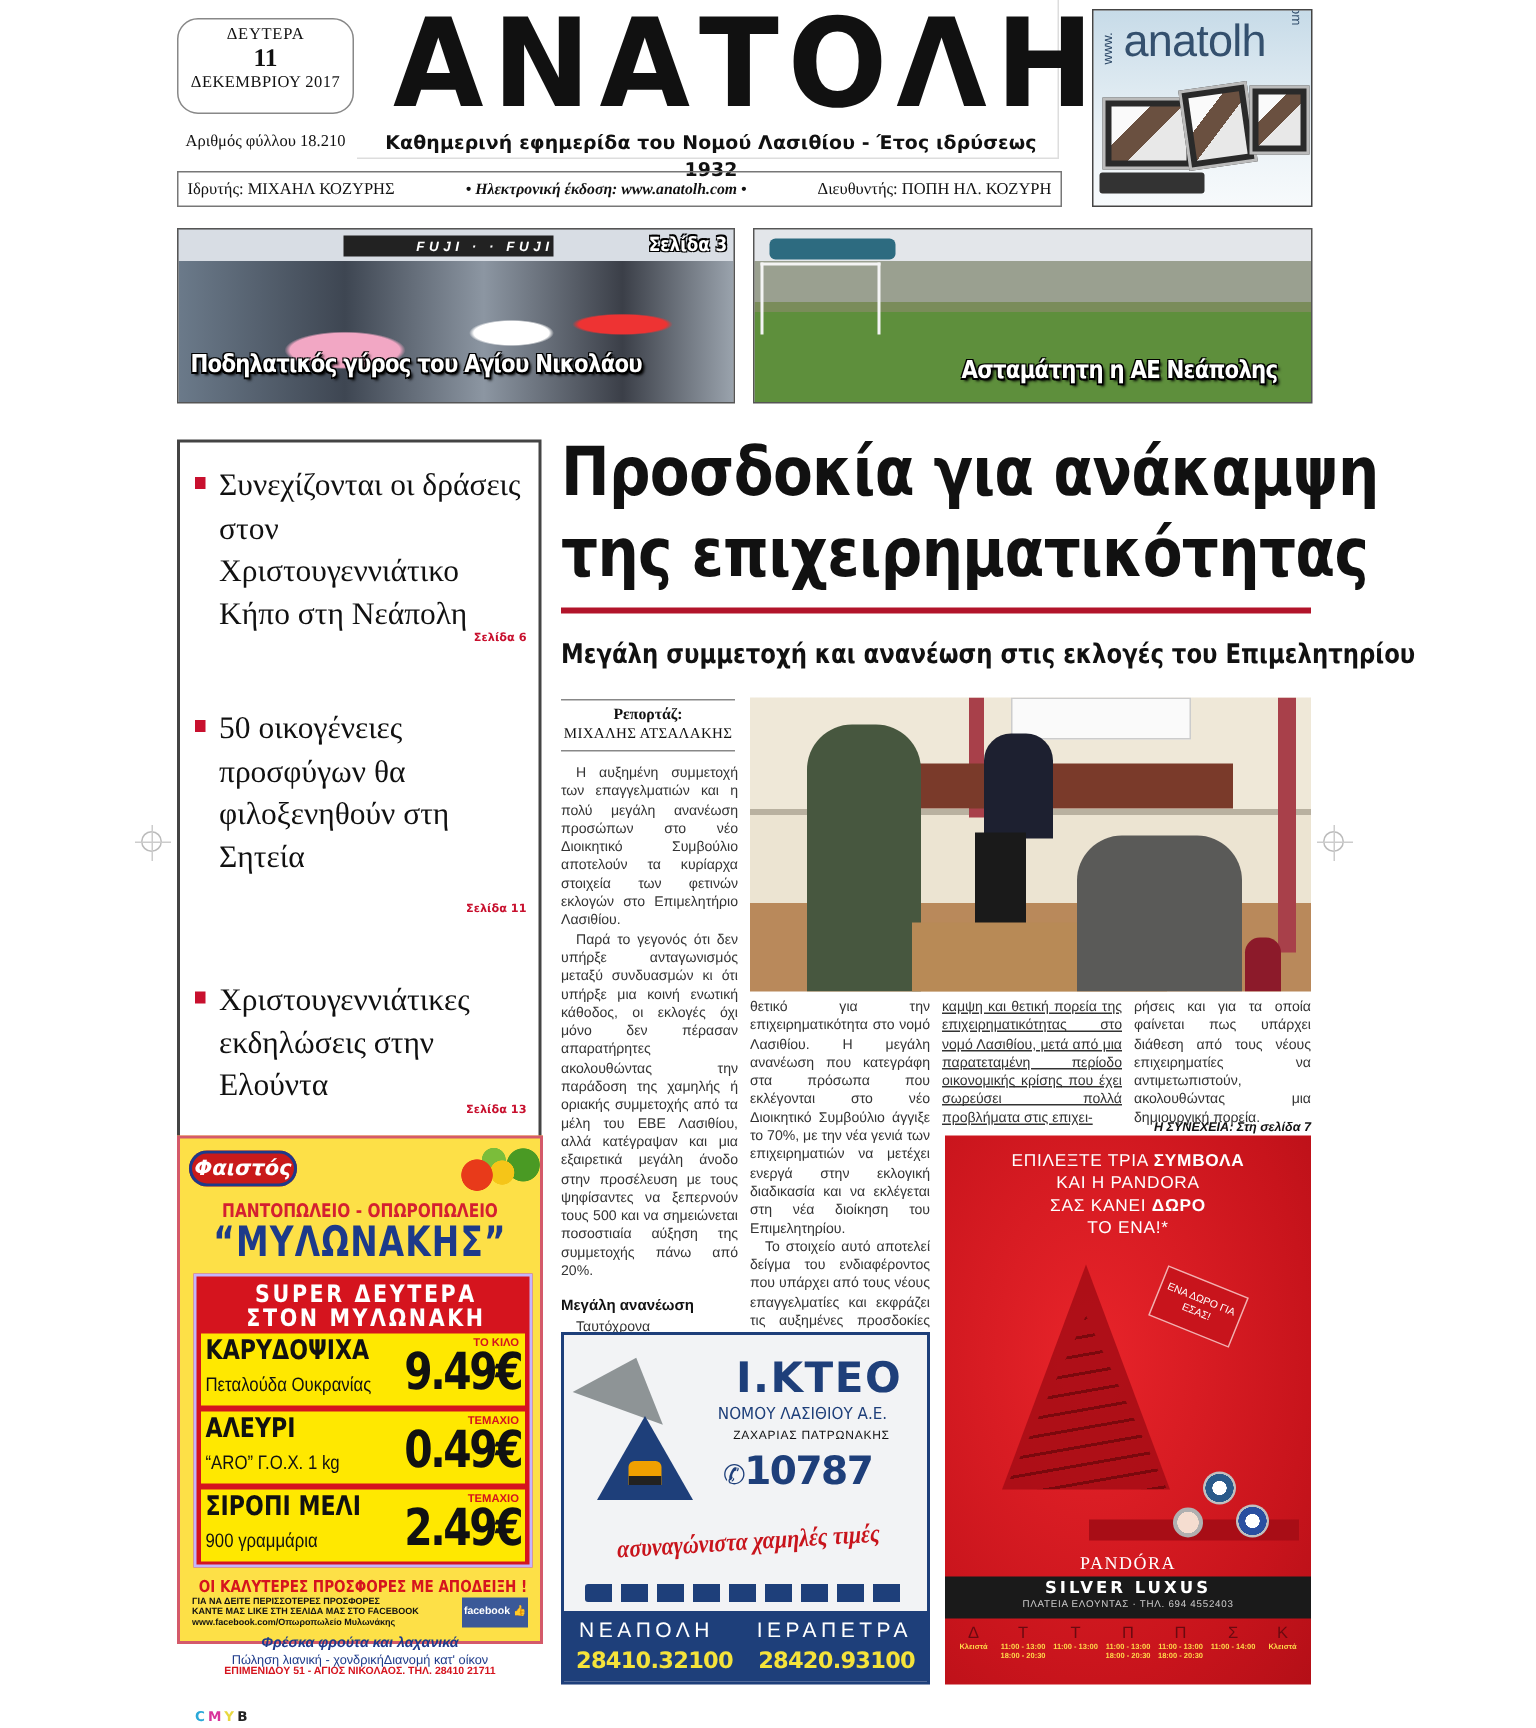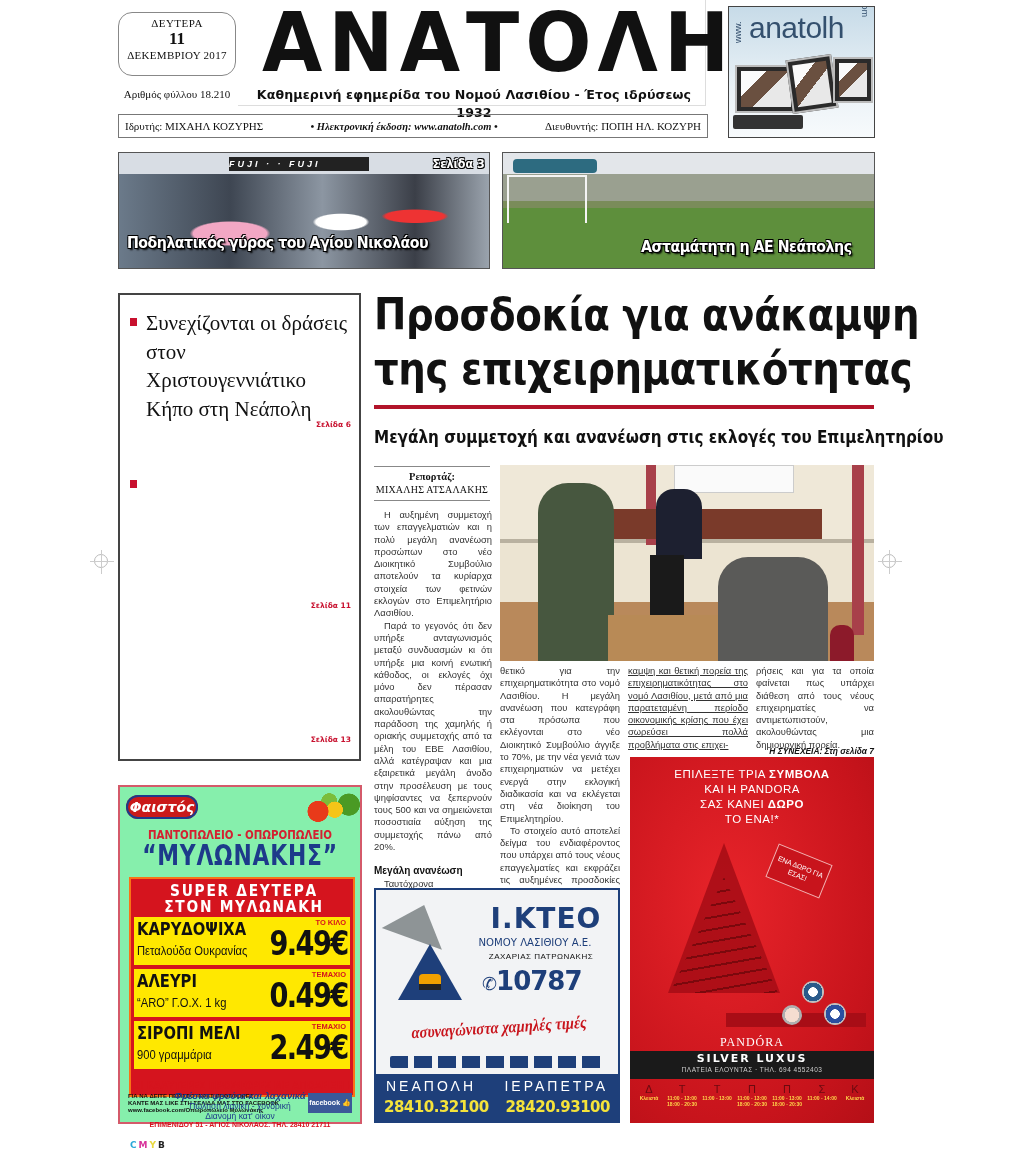--- a/index.html
+++ b/index.html
@@ -52,21 +52,21 @@
   .byline .label { font-weight: bold; }
   .byline .name { font-size: 10px; letter-spacing: .2px; }
   .col { position: absolute; font-family: "Liberation Sans", sans-serif; font-size: 9.4px; line-height: 12.3px; color: #333; text-align: justify; }
   .col p { text-indent: 10px; }
   .col .sub { font-weight: bold; text-indent: 0; margin-top: 12px; color: #111; font-size: 10px; }
   .story-photo { left: 500px; top: 465px; width: 374px; height: 196px; overflow: hidden; background:
       linear-gradient(180deg, #efe8d8 0 38%, #b9b1a0 38% 40%, #ece4d2 40% 70%, #b9895b 70% 100%); }
   .continued { position: absolute; right: 0; font-style: italic; font-weight: bold; color: #111; font-size: 8.4px; }
 
   
-  .ad-grocer { left: 118px; top: 785px; width: 244px; height: 339px; border: 2px solid #d45a6a; background: #86efac; overflow: hidden; }
+  .ad-grocer { left: 118px; top: 757px; width: 244px; height: 339px; border: 2px solid #d45a6a; background: #fde047; overflow: hidden; }
   .ad-ktep { left: 374px; top: 888px; width: 246px; height: 235px; border: 2px solid #1e3f7a; background: #f2f3f5; overflow: hidden; }
   .ad-pandora { left: 630px; top: 757px; width: 244px; height: 366px; background: radial-gradient(ellipse at 40% 40%, #e8242a 0%, #c8141c 70%, #b40f17 100%); overflow: hidden; }
   .cmyb { left: 130px; top: 1140px; font-family: "DejaVu Sans", sans-serif; font-weight: bold; font-size: 9px; letter-spacing: 2px; }
   .reg-mark { width: 14px; height: 14px; border: 1px solid #bbb; border-radius: 50%; }
   .reg-mark::before, .reg-mark::after { content: ""; position: absolute; background: #ccc; }
   .reg-mark::before { left: 6px; top: -5px; width: 1px; height: 24px; }
   .reg-mark::after { left: -5px; top: 6px; width: 24px; height: 1px; }
 </style>
 </head>
 <body>
@@ -92,42 +92,47 @@
   <span class="www">www.</span>
   <span class="brand">anatolh</span>
   <span class="com">.com</span>
   <div class="screen" style="left:6px; top:58px; width:62px; height:48px;"></div>
   <div class="screen" style="left:60px; top:50px; width:46px; height:54px; transform:rotate(-8deg);"></div>
   <div class="screen" style="left:104px; top:50px; width:40px; height:46px;"></div>
   <div style="position:absolute; left:4px; top:108px; width:70px; height:14px; background:#333; border-radius:2px;"></div>
 </div>
 
 <div class="abs photo photo-cyclists">
-  <div style="position:absolute; left:110px; top:4px; width:140px; height:14px; background:#222; color:#fff; font-size:9px; font-weight:bold; font-style:italic; line-height:14px; text-align:left; letter-spacing:3px;">FUJI · · FUJI</div>
+  <div style="position:absolute; left:110px; top:4px; width:140px; height:14px; background:#222; color:#fff; font-size:9px; font-weight:bold; font-style:italic; line-height:14px; text-align:right; letter-spacing:3px;">FUJI · · FUJI</div>
   <span class="page-tag">Σελίδα 3</span>
   <span class="photo-caption" style="left:8px; top:80px;">Ποδηλατικός γύρος του Αγίου Νικολάου</span>
 </div>
 <div class="abs photo photo-football">
   <div style="position:absolute; left:4px; top:22px; width:80px; height:48px; border:2px solid #f4f4f4; border-bottom:none;"></div>
   <div style="position:absolute; left:10px; top:6px; width:84px; height:14px; background:#2d6b80; border-radius:4px;"></div>
   <span class="photo-caption" style="left:138px; top:84px;">Ασταμάτητη η ΑΕ Νεάπολης</span>
 </div>
 
 <div class="abs index-box">
   <div class="index-item" style="top:14px;">
     <span class="bullet"></span>
     <span>Συνεχίζονται οι δράσεις στον Χριστουγεννιάτικο Κήπο στη Νεάπολη</span>
   </div>
   <div class="index-page" style="top:125px;">Σελίδα 6</div>
 
   <div class="index-item" style="top:176px;">
     <span class="bullet"></span>
+    <span>50 οικογένειες προσφύγων θα φιλοξενηθούν στη Σητεία</span>
   </div>
   <div class="index-page" style="top:306px;">Σελίδα 11</div>
 
+  <div class="index-item" style="top:357px;">
+    <span class="bullet"></span>
+    <span>Χριστουγεννιάτικες εκδηλώσεις στην Ελούντα</span>
+  </div>
   <div class="index-page" style="top:440px;">Σελίδα 13</div>
 </div>
 
 <div class="abs headline">
   <div>Προσδοκία για ανάκαμψη</div>
   <div>της επιχειρηματικότητας</div>
 </div>
 <div class="abs red-rule"></div>
 <div class="abs subhead">Μεγάλη συμμετοχή και ανανέωση στις εκλογές του Επιμελητηρίου</div>
 
@@ -170,21 +175,21 @@
   <span class="continued" style="top:80px;">Η ΣΥΝΕΧΕΙΑ: Στη σελίδα 7</span>
 </div>
 
 <div class="abs ad-grocer">
   <div style="position:absolute; left:6px; top:8px; width:72px; height:24px; background:#c91a1a; border-radius:12px; color:#fff; font-family:'DejaVu Sans',sans-serif; font-weight:bold; font-style:italic; font-size:14px; text-align:center; line-height:24px; box-shadow: inset 0 0 0 2px #1d3a8a;">
     <span>Φαιστός</span>
   </div>
   <div style="position:absolute; left:184px; top:4px; width:56px; height:34px; background: radial-gradient(circle at 25% 60%, #e83a1a 0 22%, transparent 23%), radial-gradient(circle at 55% 55%, #f5c518 0 22%, transparent 23%), radial-gradient(circle at 80% 40%, #4a9a24 0 22%, transparent 23%), radial-gradient(circle at 45% 30%, #7bbd3a 0 20%, transparent 21%);"></div>
   <div style="position:absolute; left:0; top:40px; width:100%; text-align:center; color:#d42030; font-family:'DejaVu Sans',sans-serif; font-weight:bold; font-size:12.5px; transform:scaleX(.82); transform-origin:center;">ΠΑΝΤΟΠΩΛΕΙΟ - ΟΠΩΡΟΠΩΛΕΙΟ</div>
   <div style="position:absolute; left:-30px; top:52px; width:300px; text-align:center; color:#1d3a8a; font-family:'DejaVu Sans',sans-serif; font-weight:bold; font-size:28px; letter-spacing:1px; transform:scaleX(.78); transform-origin:center;">“ΜΥΛΩΝΑΚΗΣ”</div>
-  <div style="position:absolute; left:9px; top:90px; width:226px; height:220px; background:#d5141e; border:2px solid #f97316;">
+  <div style="position:absolute; left:9px; top:90px; width:226px; height:196px; background:#d5141e; border:2px solid #c4b5fd;">
     <div style="position:absolute; left:-20px; top:2px; width:266px; text-align:center; color:#fff; font-family:'DejaVu Sans',sans-serif; font-weight:bold; font-size:16px; letter-spacing:2px; transform:scaleX(.86); transform-origin:center;">SUPER ΔΕΥΤΕΡΑ</div>
     <div style="position:absolute; left:-20px; top:18px; width:266px; text-align:center; color:#fff; font-family:'DejaVu Sans',sans-serif; font-weight:bold; font-size:16px; letter-spacing:2px; transform:scaleX(.86); transform-origin:center;">ΣΤΟΝ ΜΥΛΩΝΑΚΗ</div>
 
     <div style="position:absolute; left:3px; top:38px; width:216px; height:48px; background:#ffe800;">
       <div style="position:absolute; left:3px; top:1px; font-family:'DejaVu Sans',sans-serif; font-weight:bold; font-size:18px; transform:scaleX(.82); transform-origin:left;">ΚΑΡΥΔΟΨΙΧΑ</div>
       <div style="position:absolute; left:3px; top:26px; font-size:13px; transform:scaleX(.86); transform-origin:left; white-space:nowrap;">Πεταλούδα Ουκρανίας</div>
       <div style="position:absolute; right:4px; top:1px; color:#d5141e; font-weight:bold; font-size:7.5px;">ΤΟ ΚΙΛΟ</div>
       <div style="position:absolute; right:2px; top:6px; font-family:'DejaVu Sans',sans-serif; font-weight:bold; font-size:34px; letter-spacing:-2px; transform:scaleX(.8); transform-origin:right;">9.49€</div>
     </div>
     <div style="position:absolute; left:3px; top:90px; width:216px; height:48px; background:#ffe800;">
@@ -205,21 +210,21 @@
     <div>ΓΙΑ ΝΑ ΔΕΙΤΕ ΠΕΡΙΣΣΟΤΕΡΕΣ ΠΡΟΣΦΟΡΕΣ</div>
     <div>ΚΑΝΤΕ ΜΑΣ LIKE ΣΤΗ ΣΕΛΙΔΑ ΜΑΣ ΣΤΟ FACEBOOK</div>
     <div>www.facebook.com/Οπωροπωλείο Μυλωνάκης</div>
   </div>
   <div style="position:absolute; right:8px; top:306px; width:44px; height:20px; background:#3b5998; color:#fff; font-size:7px; font-weight:bold; line-height:20px; text-align:center;">
     <span>facebook</span> 👍
   </div>
 </div>
 <div class="abs" style="left:118px; top:1090px; width:244px; font-size:8.5px; color:#1d3a8a; text-align:center;">
   <div style="font-weight:bold; font-style:italic; font-size:9.5px;">Φρέσκα φρούτα και λαχανικά</div>
-  <div style="display:flex; justify-content:center; padding:0 10px;flex-direction:column;">
+  <div style="display:flex; justify-content:center; padding:0 10px;">
     <span>Πώληση λιανική - χονδρική</span>
     <span>Διανομή κατ' οίκον</span>
   </div>
   <div style="color:#d5141e; font-weight:bold; font-size:7px;">ΕΠΙΜΕΝΙΔΟΥ 51 - ΑΓΙΟΣ ΝΙΚΟΛΑΟΣ. ΤΗΛ. 28410 21711</div>
 </div>
 
 <div class="abs ad-ktep">
   <div style="position:absolute; left:10px; top:14px; width:0; height:0; border-left:32px solid transparent; border-right:32px solid transparent; border-bottom:0; border-top:36px solid #8e9496; transform:rotate(200deg);"></div>
   <div style="position:absolute; left:22px; top:54px; width:0; height:0; border-left:32px solid transparent; border-right:32px solid transparent; border-bottom:56px solid #1e3f7a;"></div>
   <div style="position:absolute; left:43px; top:84px; width:22px; height:16px; background:#f0a000; border-radius:4px 4px 0 0; box-shadow: inset 0 -6px 0 #222;"></div>

